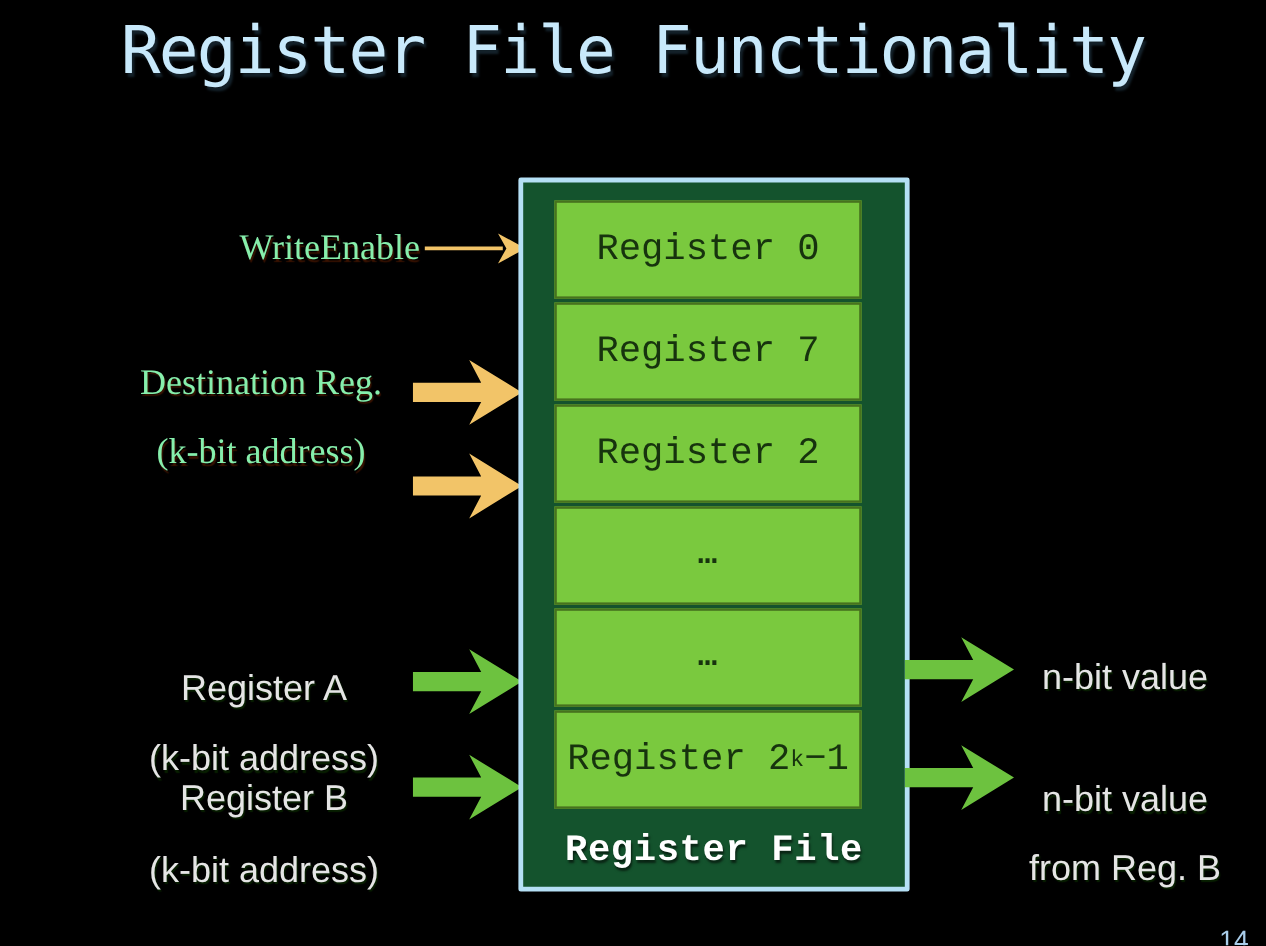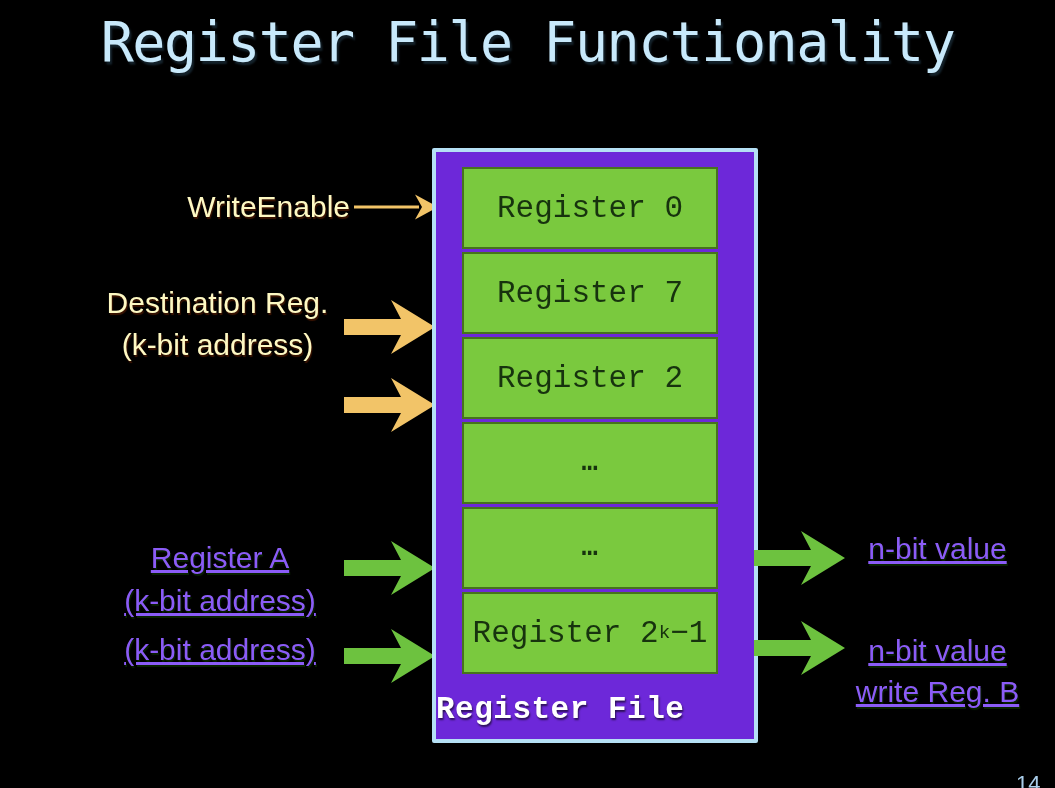--- a/index.html
+++ b/index.html
@@ -7,50 +7,50 @@
     position:relative;width:1055px;height:788px;background:#000000;
     overflow:hidden;font-family:"Liberation Sans",sans-serif;padding-left:38px;
   }
   .title{
     position:absolute;top:10px;left:0;width:1055px;margin:0;
     text-align:center;font-family:"DejaVu Sans Mono",monospace;
     font-weight:normal;font-size:55px;letter-spacing:-1.5px;color:#C8E9FB;
     text-shadow:2px 3px 2px rgba(45,75,95,.45);
   }
   .lbl{position:absolute;font-size:30px;line-height:42px;}
-  .lbl.orange{color:#fef9c3;text-shadow:1px 2px 1px rgba(110,35,0,.55);}
-  .lbl.green{color:#8b5cf6;text-shadow:1px 2px 1px rgba(15,60,0,.55);text-decoration:underline;}
+  .lbl.orange{color:#86efac;text-shadow:1px 2px 1px rgba(110,35,0,.55);font-family:Liberation Serif, serif;}
+  .lbl.green{color:#e5e5e5;text-shadow:1px 2px 1px rgba(15,60,0,.55);}
   .lbl.right{text-align:right;}
   .lbl.center{text-align:center;}
   .arr{position:absolute;display:block;}
   .arr-orange path{fill:#F2C468;}
   .arr-green path{fill:#6DC23F;}
   .regfile{
     position:absolute;left:432px;top:148px;width:326px;height:595px;
-    box-sizing:border-box;background:#6d28d9;border:4px solid #B5E0F5;
+    box-sizing:border-box;background:#14532d;border:4px solid #B5E0F5;
     border-radius:2px;
   }
   .reg-rows{
     position:absolute;left:26px;top:15px;width:256px;
     display:flex;flex-direction:column;gap:3px;
   }
   .reg-row{
     box-sizing:border-box;height:82px;background:#7AC93E;
     border:2px solid #47721E;display:flex;align-items:center;justify-content:center;
     font-family:"Liberation Mono",monospace;font-size:31px;color:#17330E;
     white-space:nowrap;
   }
   .reg-row.ellipsis{font-size:27px;font-weight:bold;letter-spacing:1px;}
   .reg-row sup{font-size:0.62em;line-height:0;vertical-align:super;}
   .regfile-caption{
-    position:absolute;left:0;right:0;top:540px;text-align:left;
+    position:absolute;left:0;right:0;top:540px;text-align:center;
     font-family:"Liberation Mono",monospace;font-weight:bold;font-size:31px;
     color:#FFFFFF;letter-spacing:0.5px;text-shadow:1px 2px 2px rgba(0,0,0,.6);
   }
-  .two-line div{white-space:nowrap;}
+  .two-line div{white-space:nowrap;margin-top:16px;}
   .pagenum{
     position:absolute;left:1016px;top:771px;font-size:22px;color:#A9CDEA;
     font-family:"Liberation Sans",sans-serif;
   }
 </style>
 </head>
 <body>
 
 <div class="slide">
 
@@ -79,20 +79,21 @@
   <div class="lbl green center two-line" style="left:90px;top:536px;width:260px;line-height:43px;">
     <div>Register A</div>
     <div>(k-bit address)</div>
   </div>
 
   <svg class="arr arr-green" style="left:344px;top:538px;" width="91" height="60" viewBox="0 0 91 60">
     <path d="M0,22 L57,22 L47,3 L91,30 L47,57 L57,38 L0,38 Z"></path>
   </svg>
 
   <div class="lbl green center two-line" style="left:90px;top:628px;width:260px;line-height:44px;">
+    <div>Register B</div>
     <div>(k-bit address)</div>
   </div>
 
   <svg class="arr arr-green" style="left:344px;top:626px;" width="91" height="60" viewBox="0 0 91 60">
     <path d="M0,22 L57,22 L47,3 L91,30 L47,57 L57,38 L0,38 Z"></path>
   </svg>
 
   <div class="regfile">
     <div class="reg-rows">
       <div class="reg-row">
@@ -126,18 +127,18 @@
   <div class="lbl green center two-line" style="left:830px;top:528px;width:215px;line-height:41px;">
     <div>n-bit value</div>
   </div>
 
   <svg class="arr arr-green" style="left:754px;top:618px;" width="91" height="60" viewBox="0 0 91 60">
     <path d="M0,22 L57,22 L47,3 L91,30 L47,57 L57,38 L0,38 Z"></path>
   </svg>
 
   <div class="lbl green center two-line" style="left:830px;top:630px;width:215px;line-height:41px;">
     <div>n-bit value</div>
-    <div>write Reg. B</div>
+    <div>from Reg. B</div>
   </div>
 
   <div class="pagenum">14</div>
 
 </div>
 
 </body></html>

